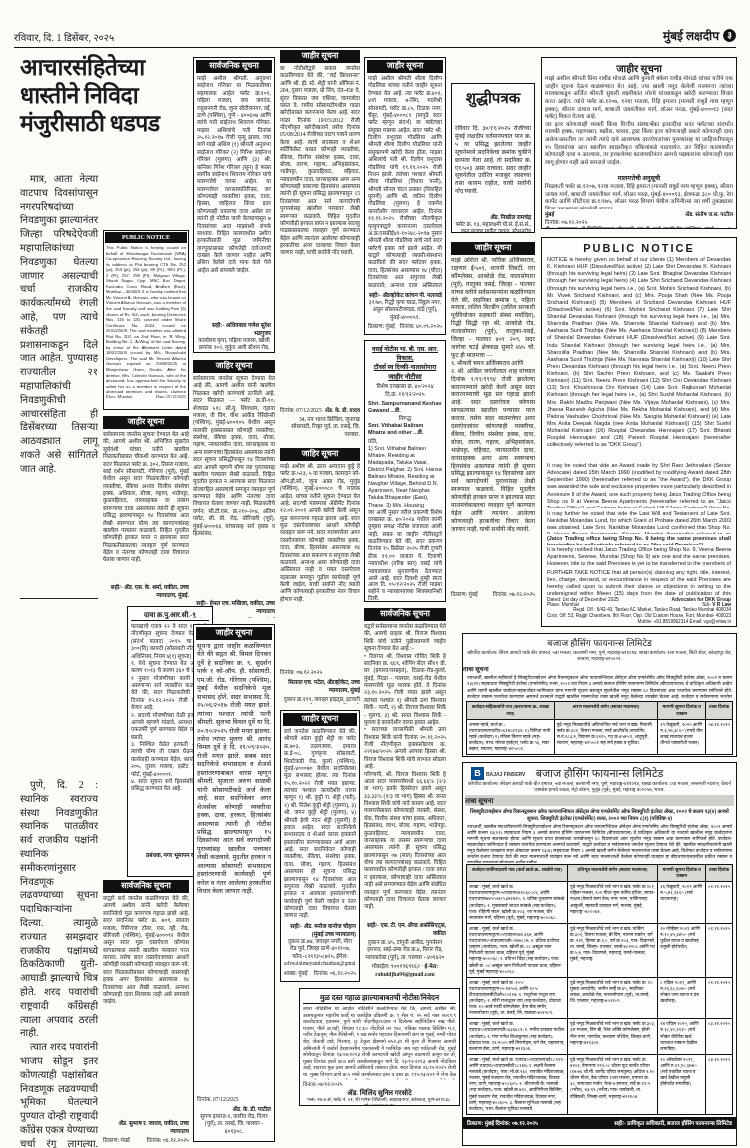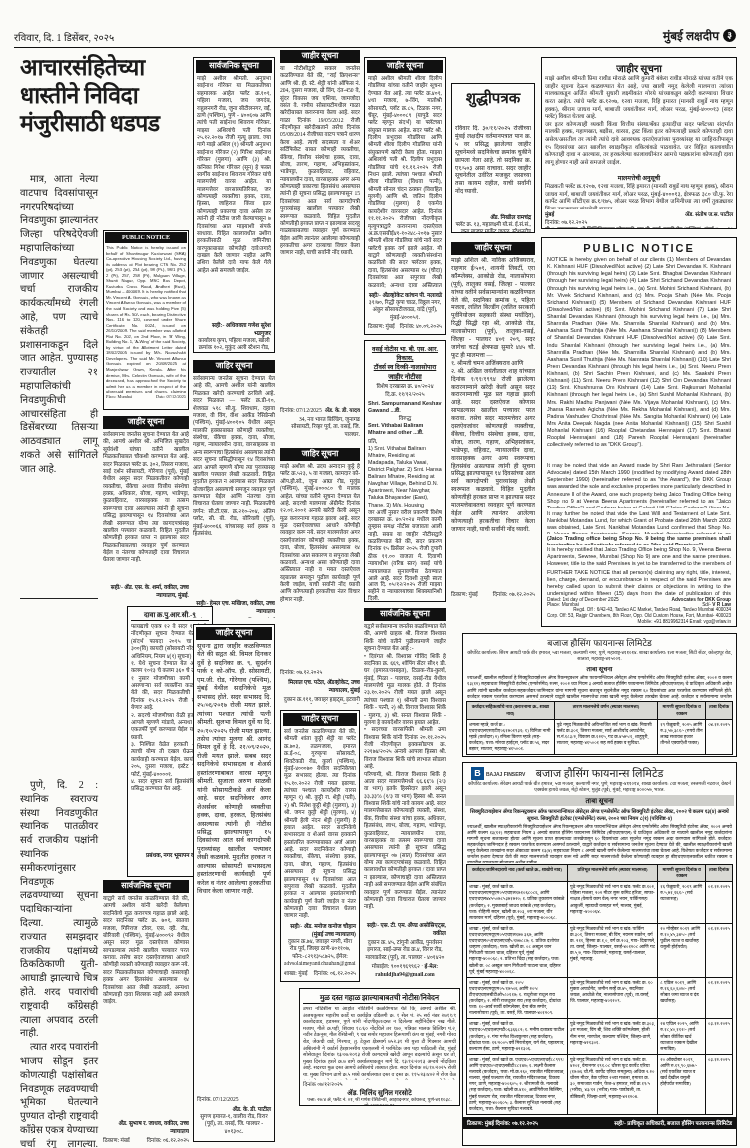--- a/index.html
+++ b/index.html
@@ -37,21 +37,21 @@
   .center { text-align:center; }
   .bold { font-weight:bold; }
   .subhead { font-size:6.2px; font-weight:bold; text-align:center; margin:2px 0 1px;}
   .barblock { overflow:hidden; }
   .barblock .tbody { margin-top:2px; }
   
   .bjx { border:1px solid #111; background:#fdfdfb; overflow:hidden; }
   .bj-title { font-weight:normal; text-align:center; font-size:11px; padding-top:2px;}
   .bj-title.small { font-size:9px; }
   .bj-addr { font-size:4.8px; text-align:center; line-height:1.3; padding:1px 4px;}
-  .bj-sub { font-weight:bold; text-align:center; font-size:7px; background:#cfcfcb; margin:1px 2px; padding:1px 0;}
+  .bj-sub { font-weight:bold; font-size:7px; background:#cfcfcb; margin:1px 2px; padding:1px 0;}
   .bj-act { font-size:5.2px; font-weight:bold; text-align:center; padding:1px 6px; line-height:1.3;}
   .bj-par { font-size:4.7px; text-align:justify; padding:1px 4px; line-height:1.28;}
   table.bjt { border-collapse:collapse; width:calc(100% - 6px); margin:1px 3px;}
   table.bjt th, table.bjt td { border:1px solid #111; font-size:4.7px; line-height:1.3; padding:2px; vertical-align:top; text-align:left;}
   table.bjt th { background:#d9d9d4; font-weight:bold; text-align:center;}
   .bj-foot { background:#111; color:#fff; font-size:5.6px; font-weight:bold; display:flex; justify-content:space-between; padding:2px 4px; margin-top:2px;}
   .logo { display:flex; align-items:center; gap:2px; position:absolute; left:8px; top:4px;}
   .logo .lb { width:13px; height:13px; background:#0a4f8f; color:#fff; font-weight:bold; font-size:9px; text-align:center; line-height:13px; font-family:"Liberation Sans",sans-serif;}
   .logo .lt { font-size:5px; font-weight:bold; color:#333; font-family:"Liberation Sans",sans-serif;}
   .ul { text-decoration:underline; }

